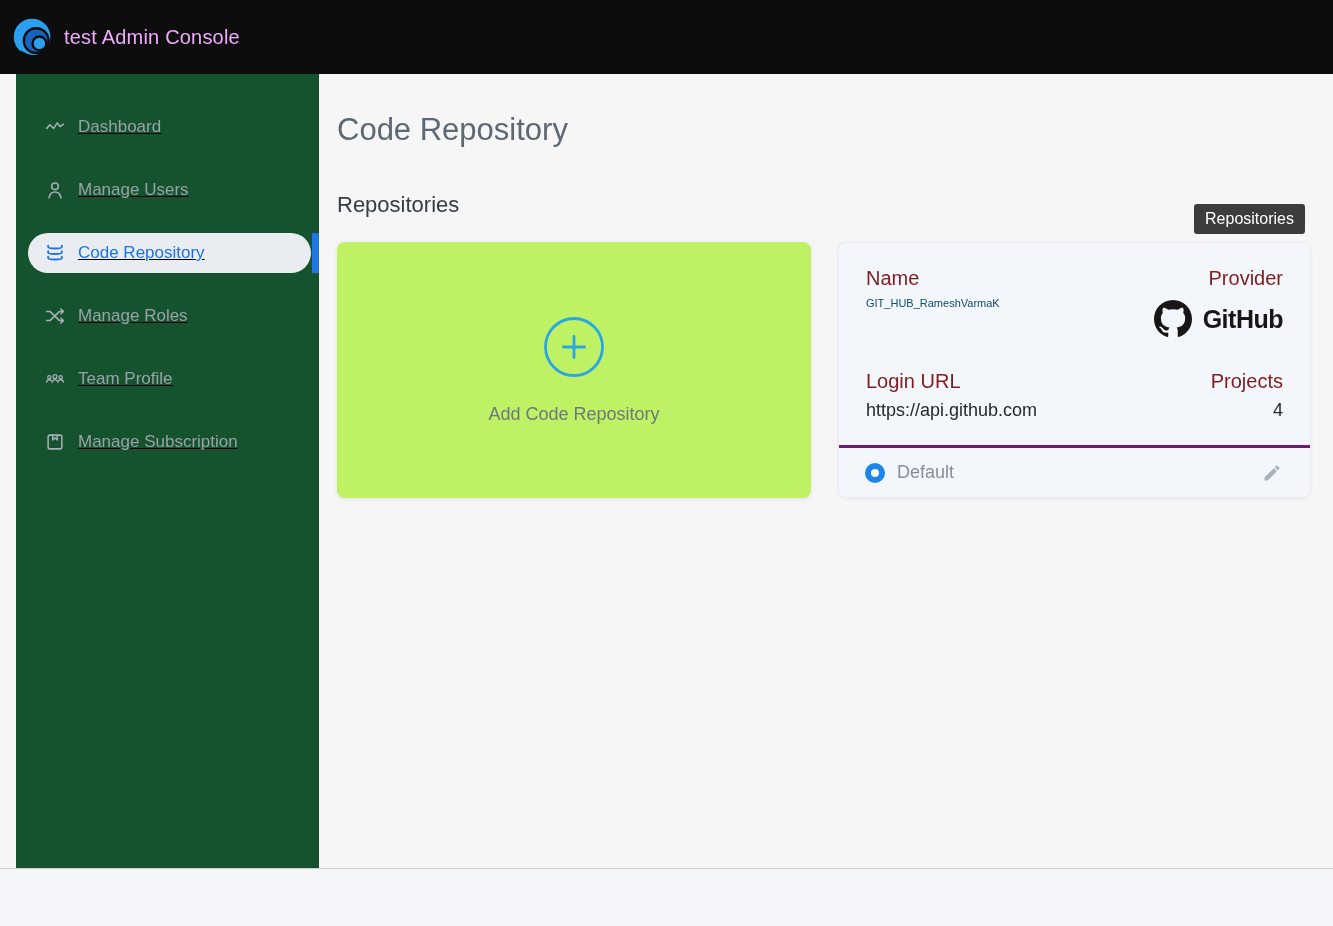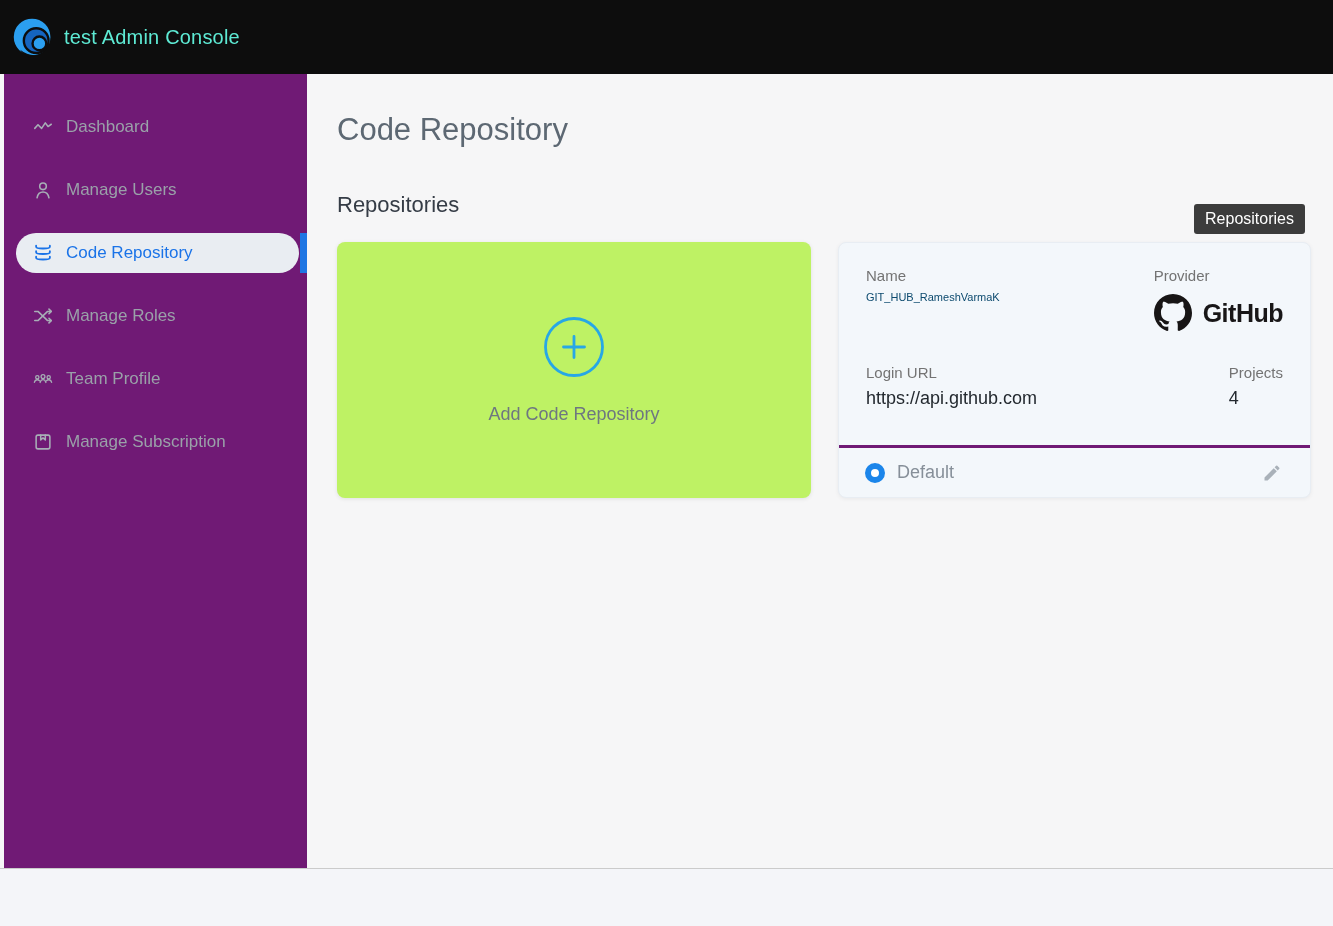--- a/index.html
+++ b/index.html
@@ -4,25 +4,25 @@
 <title>test Admin Console</title>
 <style>
   * { margin:0; padding:0; box-sizing:border-box; }
   html,body { width:1333px; height:926px; overflow:hidden;
     font-family:"Liberation Sans", sans-serif; background:#f6f6f7; }
 
   
   .header { position:absolute; top:0; left:0; width:1333px; height:74px;
     background:#0d0d0d; display:flex; align-items:center; padding-left:10px; z-index:30; }
   .logo { width:46px; height:50px; display:flex; align-items:center; justify-content:center; }
-  .header-title { color:#5eead4; font-size:20px; font-weight:500; margin-left:8px; letter-spacing:.2px; }
-
-  
-  .sidebar { position:absolute; top:74px; left:4px; width:303px; height:794px;
-    background:#701a75; z-index:20; box-shadow: inset -10px 0 10px -10px rgba(0,0,0,.05); }
+  .header-title { color:#f0abfc; font-size:20px; font-weight:500; margin-left:8px; letter-spacing:.2px; }
+
+  
+  .sidebar { position:absolute; top:74px; left:16px; width:303px; height:794px;
+    background:#14532d; z-index:20; box-shadow: inset -10px 0 10px -10px rgba(0,0,0,.05); text-decoration: underline; }
   .nav { list-style:none; padding-top:33px; }
   .nav-item { position:relative; height:40px; margin:0 8px 23px 12px; border-radius:20px;
     display:flex; align-items:center; padding-left:16px; color:#9aa1a9; cursor:pointer; }
   .nav-item .nicon { width:22px; height:22px; margin-right:12px; display:flex; align-items:center; justify-content:center; flex:0 0 22px; color:#a7aeb6; }
   .nav-item .nlabel { font-size:17px; }
   .nav-item.selected { background:#e9edf2; color:#1a73e8; }
   .nav-item.selected .nicon { color:#1a73e8; }
   .nav-item.selected::after { content:""; position:absolute; right:-8px; top:0;
     width:7px; height:40px; background:#1f76e3; }
 
@@ -40,23 +40,23 @@
   .add-card { width:474px; background:#bef264; box-shadow:0 1px 4px rgba(0,0,0,.09);
     display:flex; flex-direction:column; align-items:center; justify-content:center; cursor:pointer; }
   .add-label { margin-top:26px; font-size:18px; color:#6e7780; }
 
   
   .repo-card { width:473px; background:#f3f7fb; border:1px solid #e8edf3;
     box-shadow:0 1px 4px rgba(0,0,0,.06); display:flex; flex-direction:column; }
   .repo-body { flex:1; padding:24px 27px 0 27px; }
   .repo-row { display:flex; justify-content:space-between; }
   .repo-row + .repo-row { margin-top:32px; }
-  .field-label { font-size:15px; color:#737373; margin-bottom:7px; }
+  .field-label { font-size:20px; color:#7f1d1d; margin-bottom:7px; }
   .field-value { font-size:11px; color:#0c4a6e; }
-  .field-right { }
+  .field-right { text-align:right; }
   .url-value { font-size:18px; color:#23292f; font-weight:400; }
   .projects-value { font-size:18px; color:#23292f; font-weight:500; }
   .provider-logo { display:flex; align-items:center; justify-content:flex-end; gap:11px; margin-top:10px; }
   .gh-word { font-size:25px; font-weight:bold; color:#181617; letter-spacing:-.5px; }
   .repo-footer { height:52px; border-top:3px solid #701a75; display:flex; align-items:center;
     justify-content:space-between; padding:0 26px; }
   .default-wrap { display:flex; align-items:center; cursor:pointer; }
   .radio { width:20px; height:20px; border-radius:50%; border:6px solid #1b85ea; background:#ffffff; }
   .default-label { margin-left:12px; font-size:18px; color:#868f99; }
   .edit-btn { width:24px; height:24px; display:flex; align-items:center; justify-content:center; cursor:pointer; }

